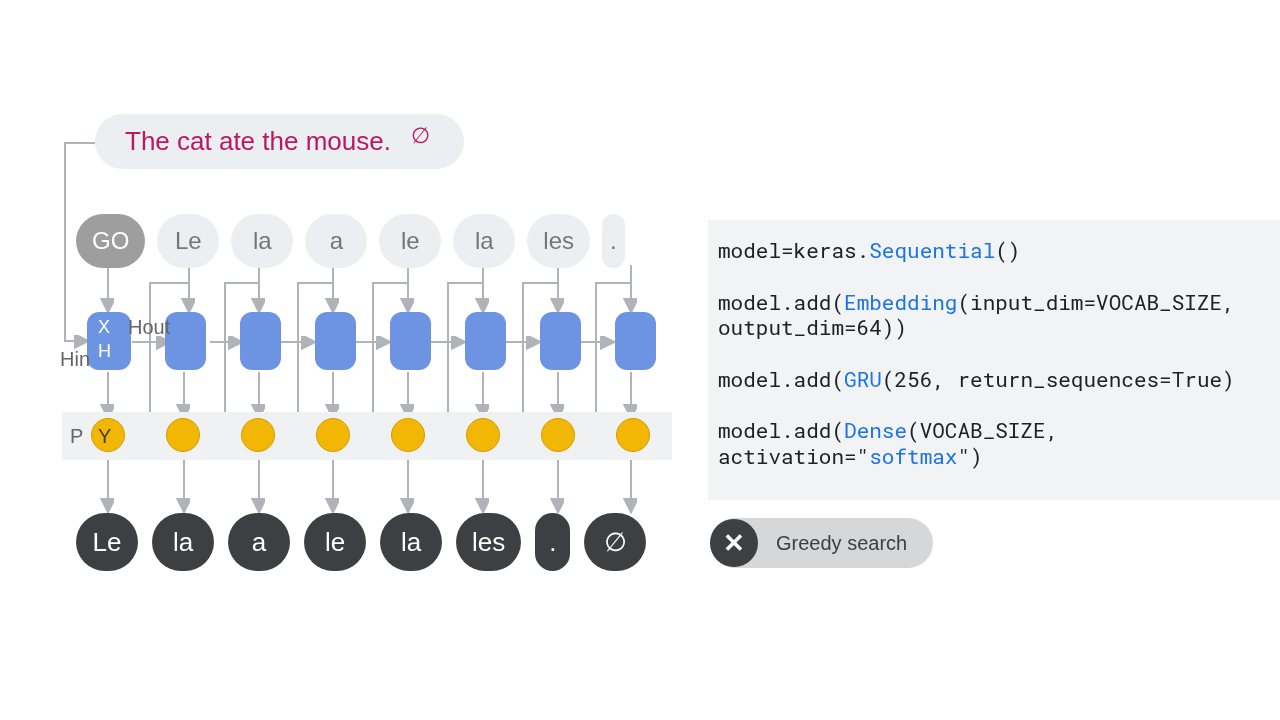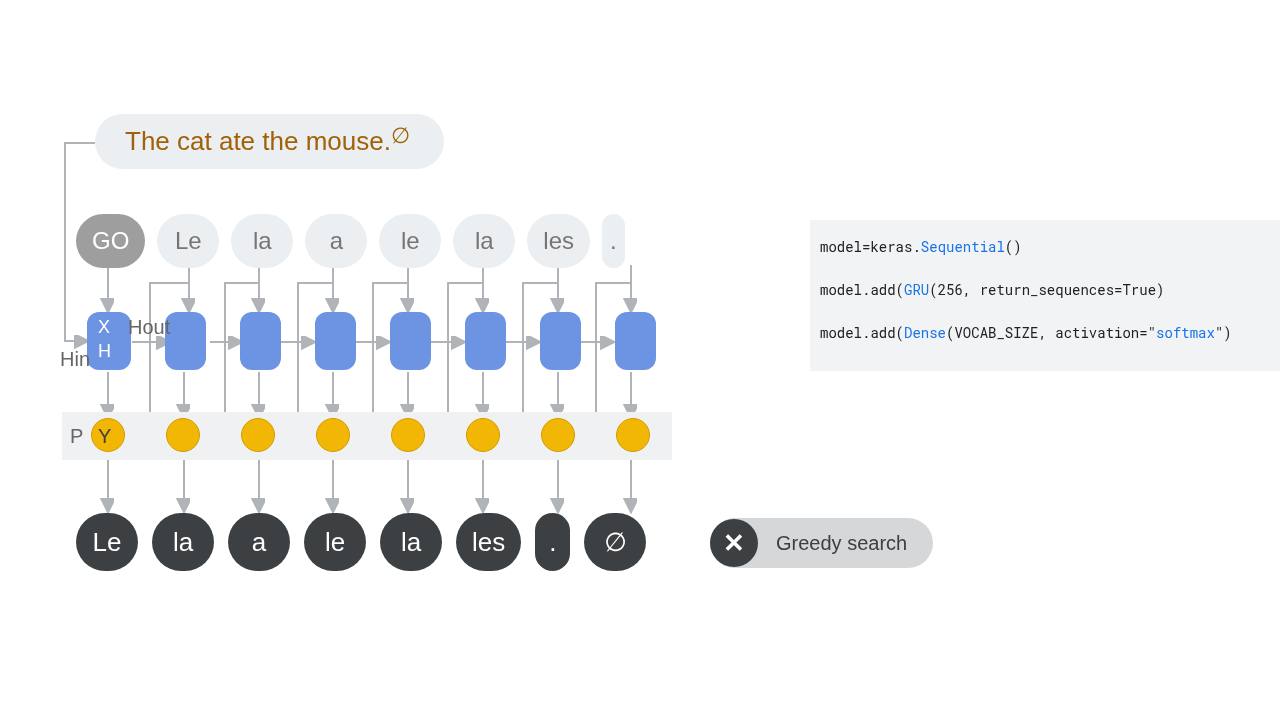--- a/index.html
+++ b/index.html
@@ -1,40 +1,40 @@
 <!DOCTYPE html>
 <html><head>
 <meta charset="utf-8">
 <style>
   html,body{margin:0;padding:0;width:1280px;height:720px;background:#fff;font-family:Arial,Helvetica,sans-serif;overflow:hidden}
   *{box-sizing:border-box}
   .abs{position:absolute}
   
-  .input-bubble{left:95px;top:114px;background:#eceff1;border-radius:60px;padding:12px 34px 12px 30px;font-size:26px;color:#a16207;display:flex;align-items:center;gap:0}
+  .input-bubble{left:95px;top:114px;background:#eceff1;border-radius:60px;padding:12px 34px 12px 30px;font-size:26px;color:#be185d;display:flex;align-items:center;gap:20px}
   .stroke-zero{font-size:22px;display:inline-block;transform:translateY(-6px)}
   
   .top-row{left:76px;top:214px;display:flex;gap:12px}
   .pill{min-width:62px;height:54px;border-radius:28px;background:#eceff1;display:flex;align-items:center;justify-content:center;font-size:24px;color:#757575;padding:0 16px}
   .pill.go{background:#9e9e9e;color:#fff}
   .pill.small{min-width:20px;padding:0 8px}
   
   .rnn-row{left:87px;top:312px;display:flex;gap:34px}
   .cell{width:41px;height:58px;border-radius:12px;background:#6c94e3;position:relative}
   .cell.first{width:44px}
   .cell-label{font-size:18px;color:#555;line-height:1}
   
   .y-band{left:62px;top:412px;width:610px;height:48px;background:#eff1f2}
   .y-row{left:91px;top:418px;display:flex;gap:41px}
   .yc{width:34px;height:34px;border-radius:50%;background:#f2b705;border:1px solid #d49e00}
   
   .out-row{left:76px;top:513px;display:flex;gap:14px}
   .opill{min-width:62px;height:58px;border-radius:34px;background:#3c4043;display:flex;align-items:center;justify-content:center;font-size:26px;color:#fff;padding:0 16px}
   .opill.dot{min-width:34px;padding:0 14px}
   
-  .code{right:0;top:220px;width:470px;background:#f1f3f4;padding:18px 14px 18px 10px;font-family:"Roboto Mono","Courier New",monospace;font-size:14px;line-height:1.22;color:#202124}
+  .code{right:0;top:220px;width:572px;background:#f1f3f4;padding:18px 14px 18px 10px;font-family:"Roboto Mono","Courier New",monospace;font-size:21px;line-height:1.22;color:#202124}
   .code .kw{color:#1a73e8}
   .code .str{color:#1a73e8}
   .code p{margin:0 0 26px 0}
   .code p:last-child{margin-bottom:12px}
   
   .greedy{left:710px;top:518px;display:flex;align-items:center;background:#d5d7d9;border-radius:34px;height:50px;padding-right:26px}
   .greedy .x{width:48px;height:48px;border-radius:50%;background:#3c4043;color:#fff;display:flex;align-items:center;justify-content:center;font-size:26px;font-weight:bold;margin-right:18px}
   .greedy span.t{font-size:20px;color:#3c4043}
   
   .lbl{font-size:20px;color:#666}
@@ -154,20 +154,23 @@
   <div class="opill">les</div>
   <div class="opill dot">.</div>
   <div class="opill">∅</div>
 </div>
 
 <div class="abs code">
   <p>
     <span>model=keras.</span><span class="kw">Sequential</span><span>()</span>
   </p>
   <p>
+    <span>model.add(</span><span class="kw">Embedding</span><span>(input_dim=VOCAB_SIZE, output_dim=64))</span>
+  </p>
+  <p>
     <span>model.add(</span><span class="kw">GRU</span><span>(256, return_sequences=True)</span>
   </p>
   <p>
     <span>model.add(</span><span class="kw">Dense</span><span>(VOCAB_SIZE, activation="</span><span class="str">softmax</span><span>")</span>
   </p>
 </div>
 
 <div class="abs greedy">
   <div class="x">✕</div>
   <span class="t">Greedy search</span>

